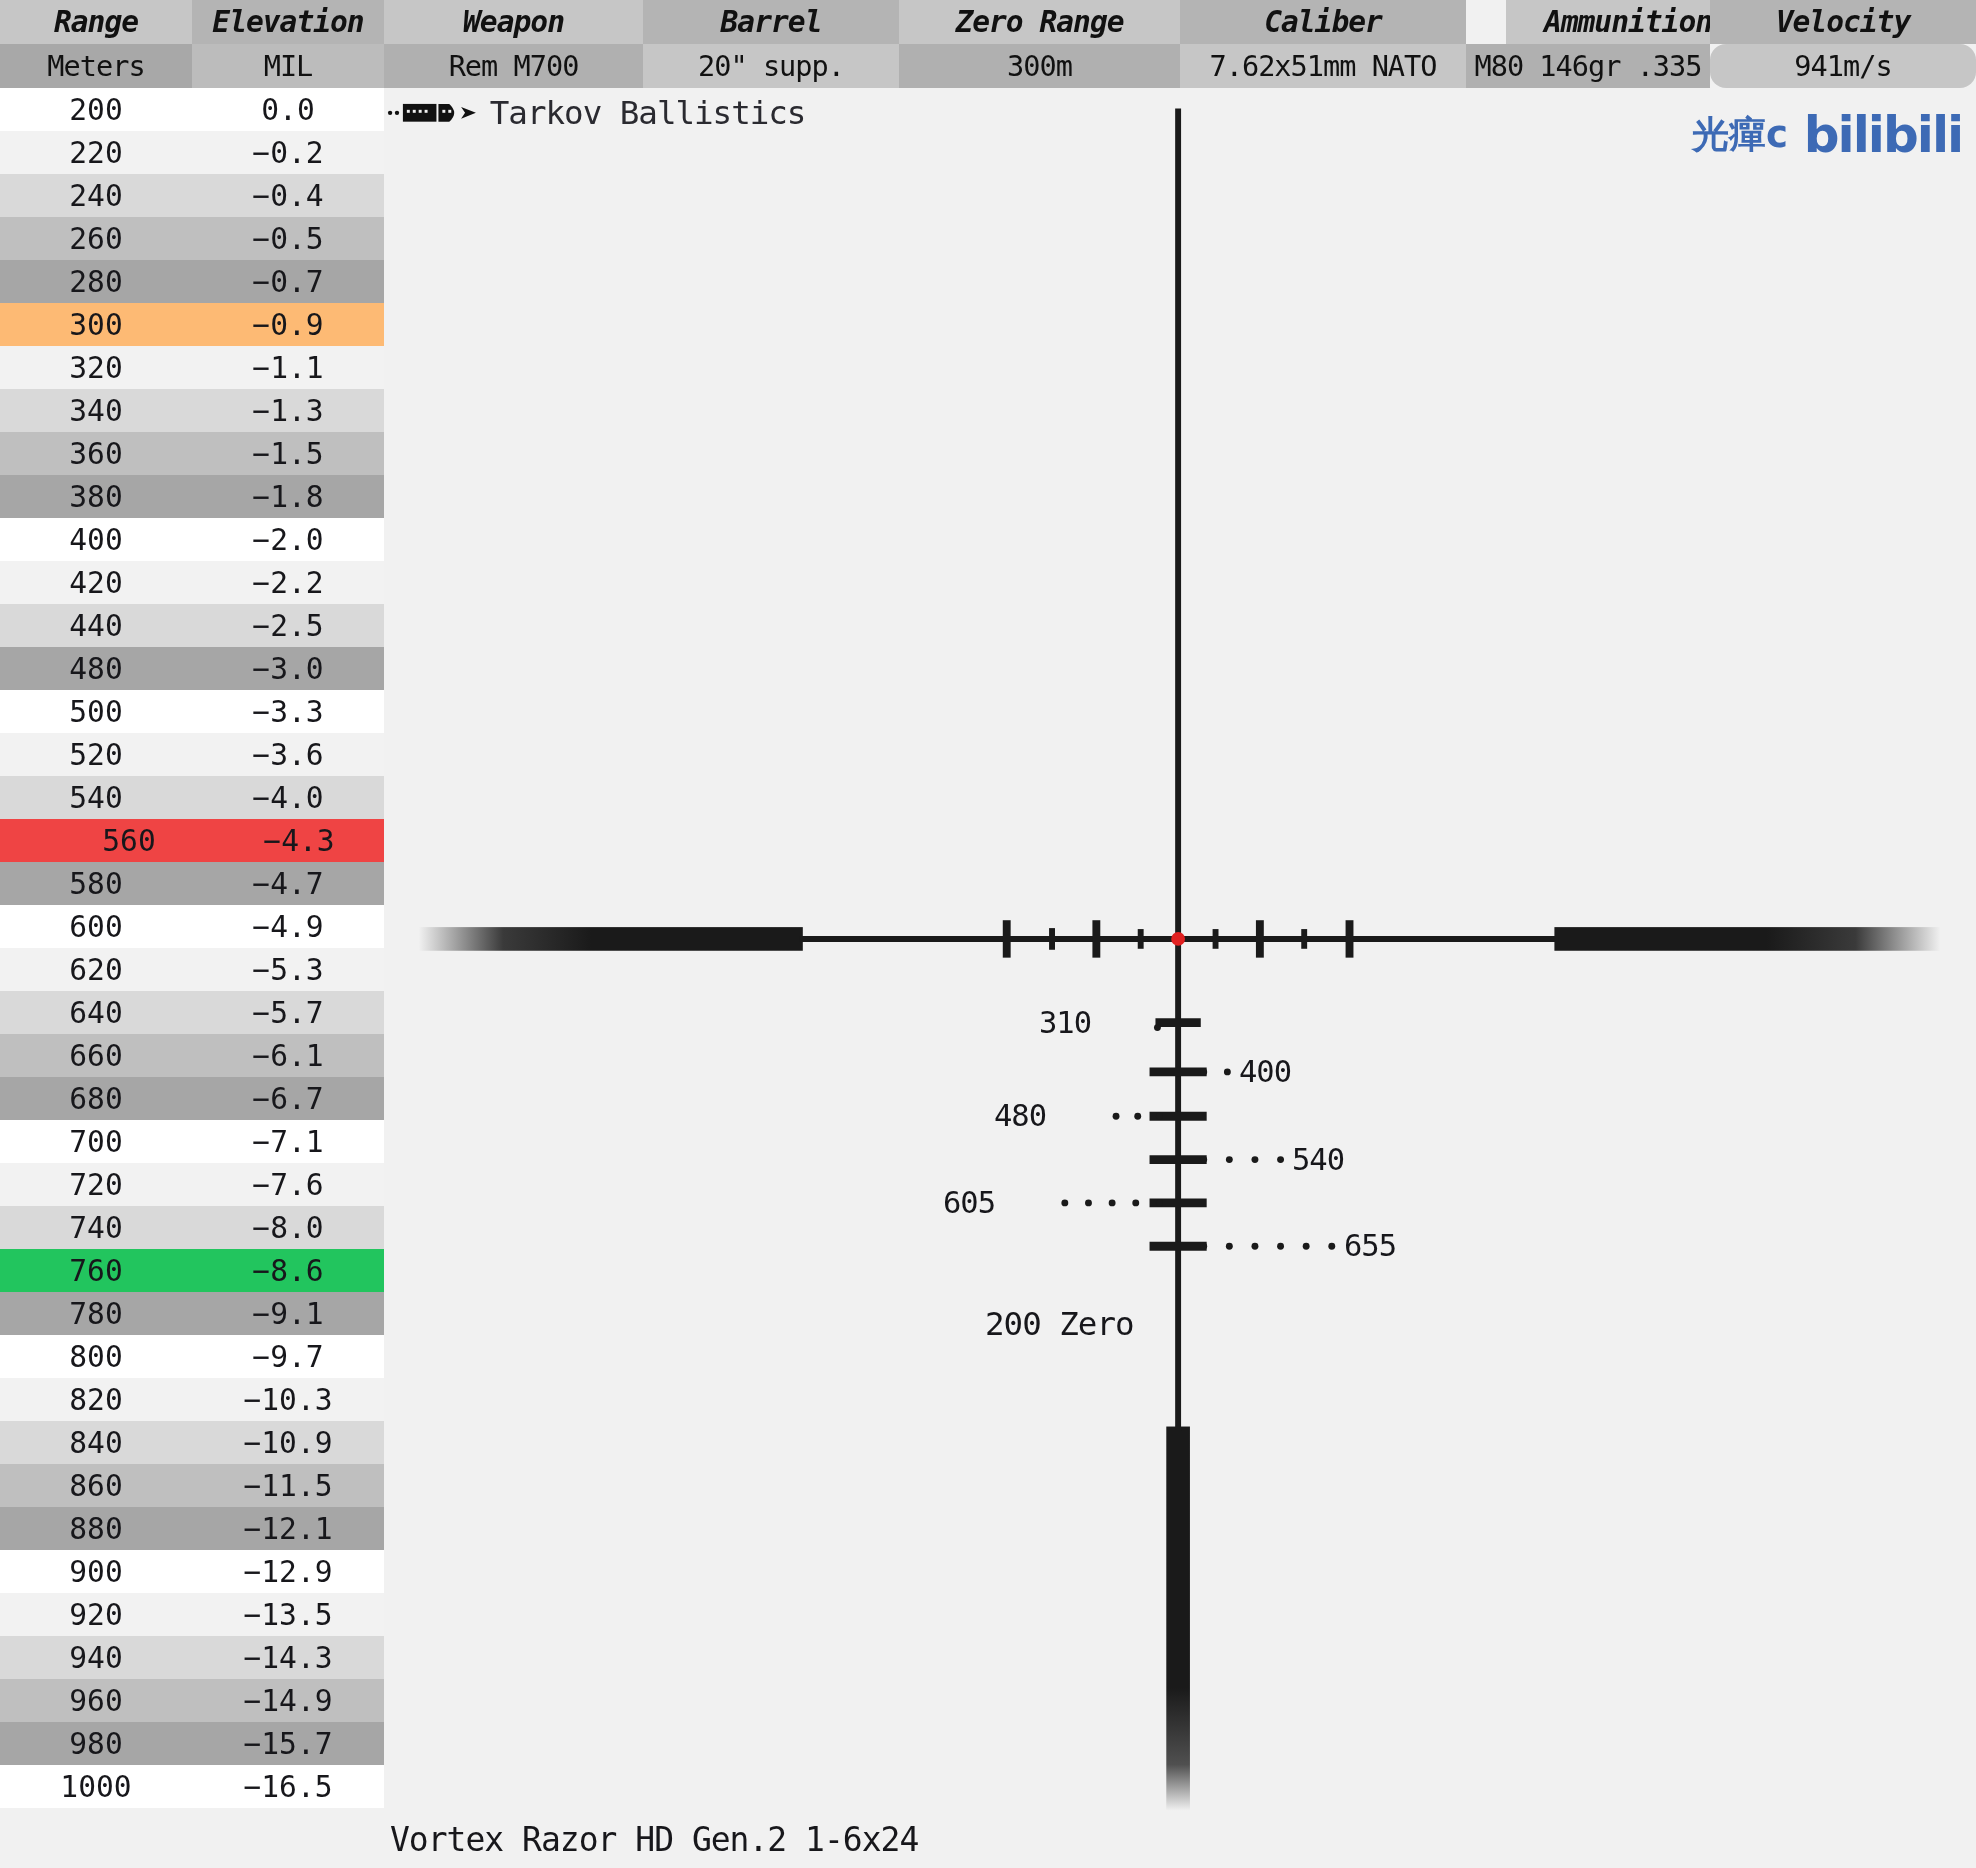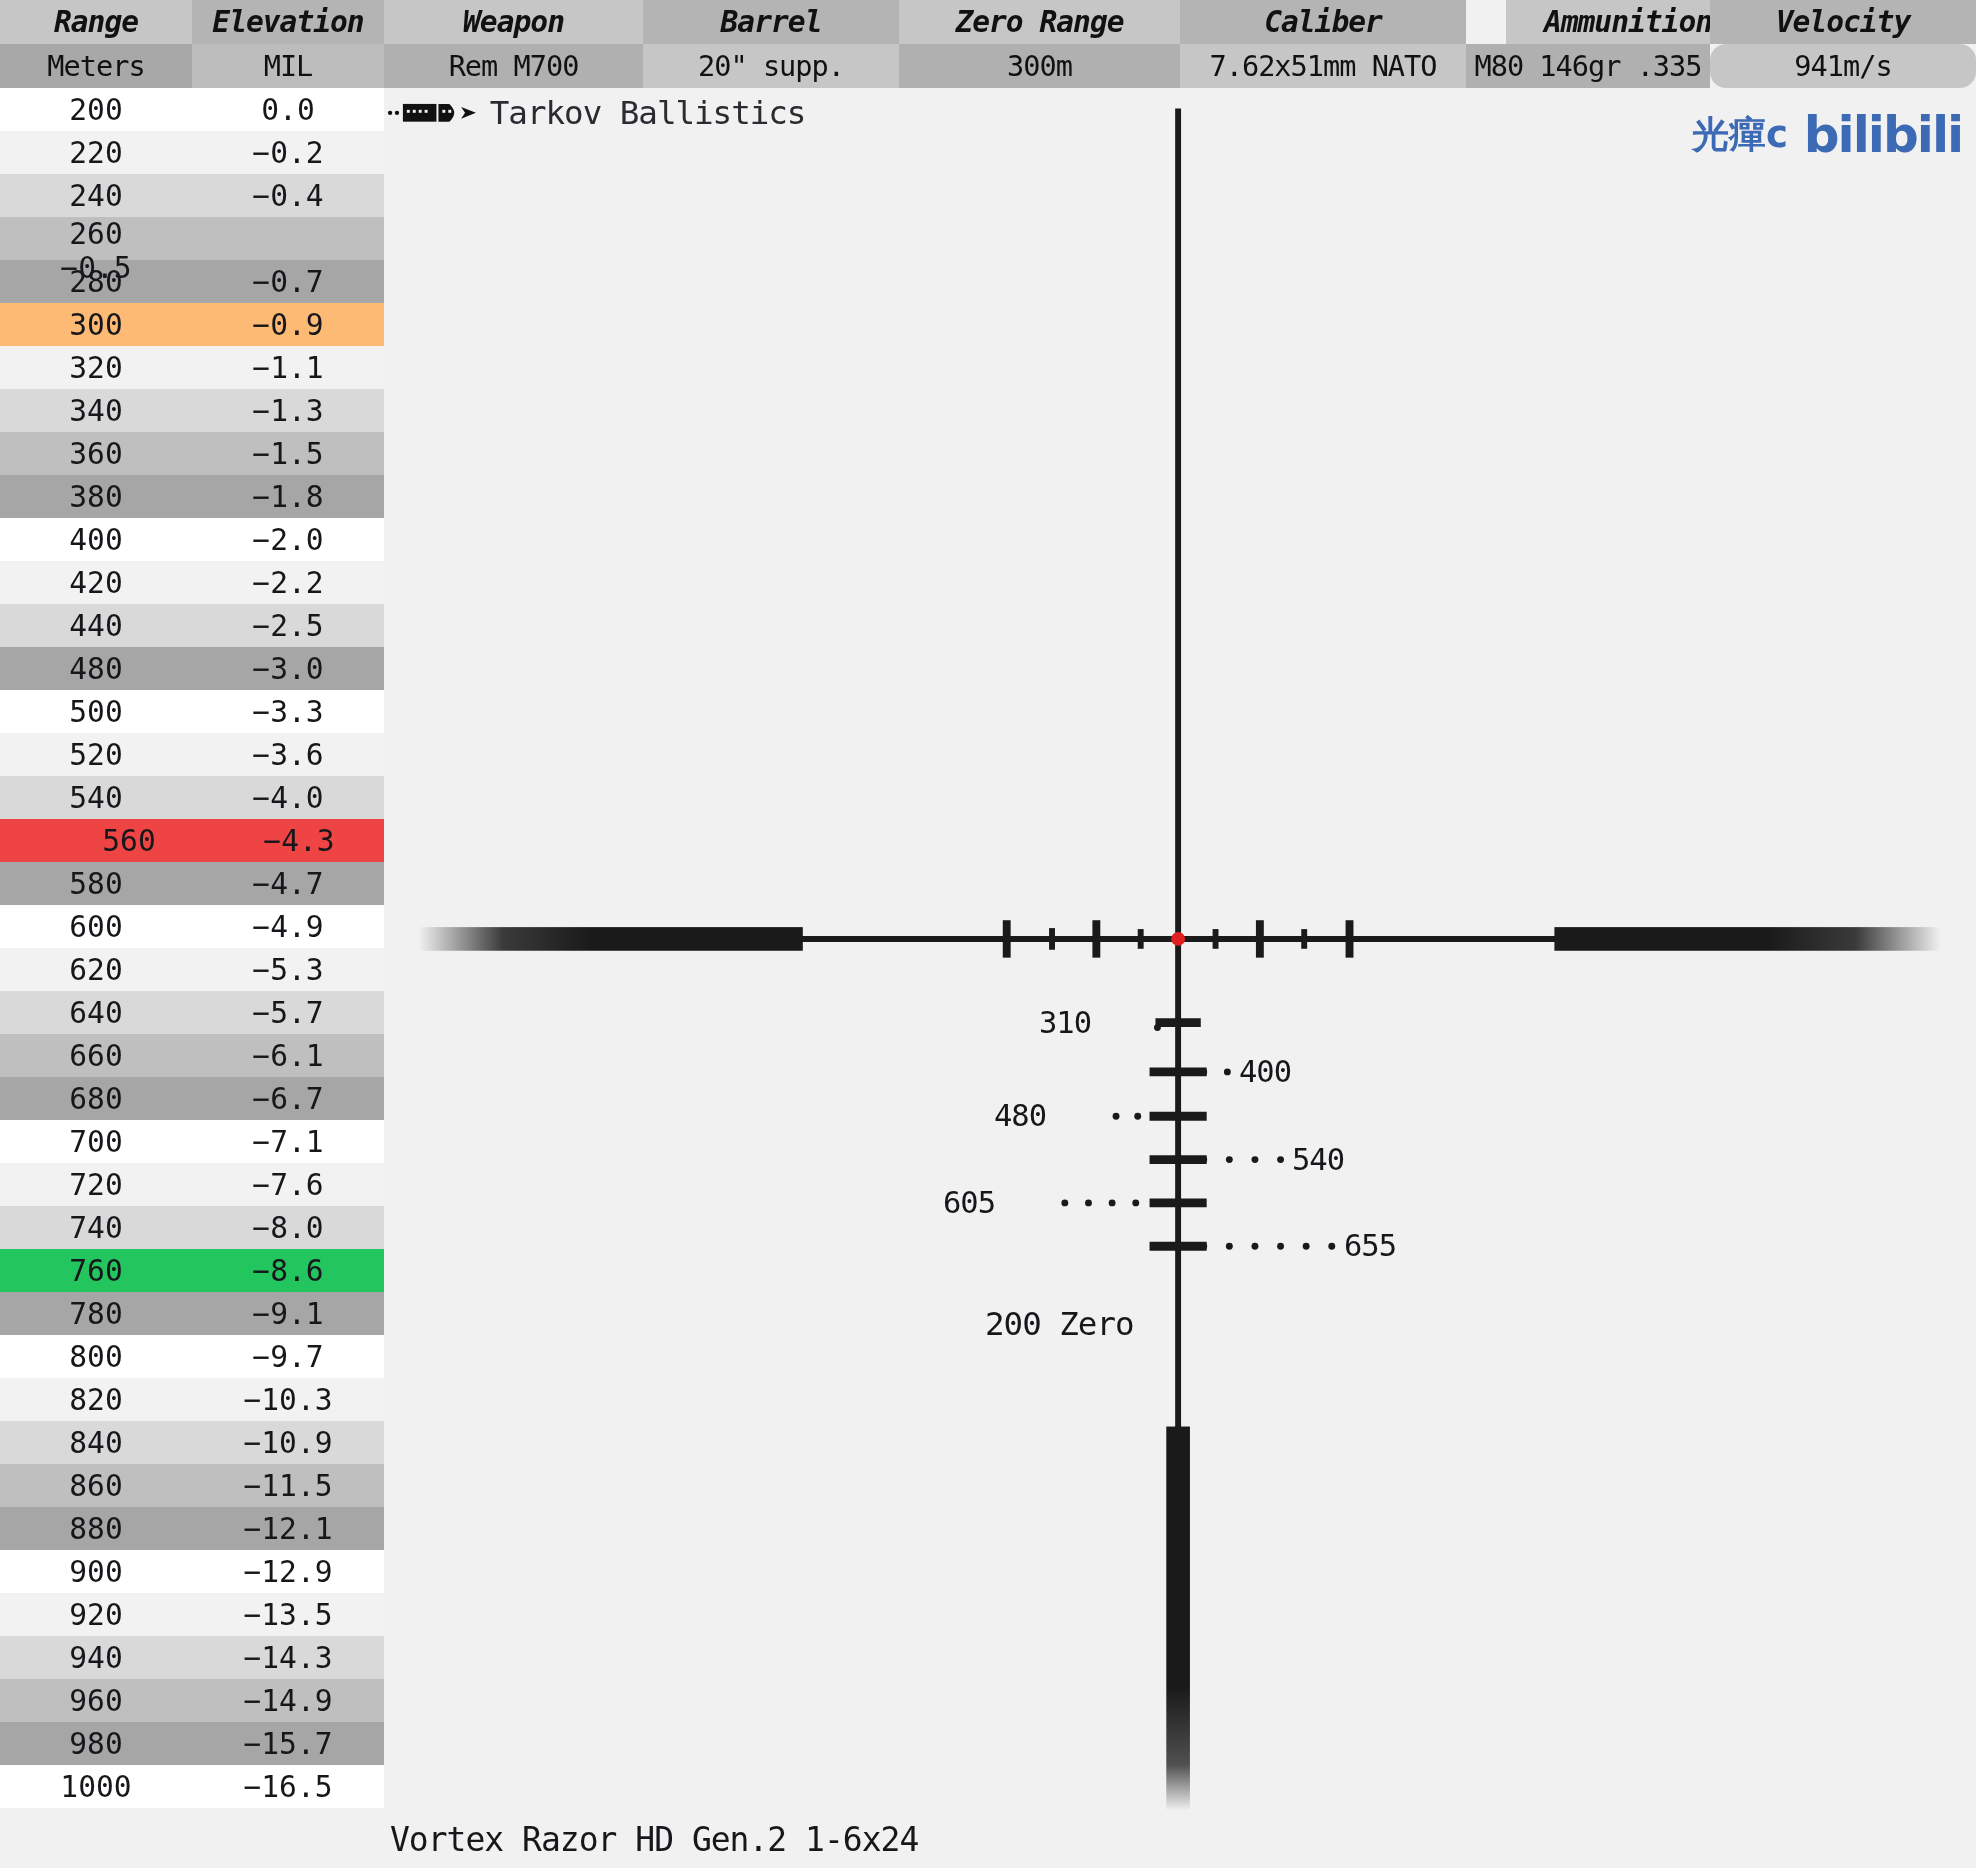--- a/index.html
+++ b/index.html
@@ -198,21 +198,21 @@
       <div class="cell mil">0.0</div>
     </div>
     <div class="trow" style="background: rgb(242, 242, 242);">
       <div class="cell range">220</div>
       <div class="cell mil">−0.2</div>
     </div>
     <div class="trow" style="background: rgb(217, 217, 217);">
       <div class="cell range">240</div>
       <div class="cell mil">−0.4</div>
     </div>
-    <div class="trow" style="background: rgb(191, 191, 191); flex-direction: column;">
+    <div class="trow" style="background: rgb(191, 191, 191);">
       <div class="cell range">260</div>
       <div class="cell mil">−0.5</div>
     </div>
     <div class="trow" style="background: rgb(166, 166, 166);">
       <div class="cell range">280</div>
       <div class="cell mil">−0.7</div>
     </div>
     <div class="trow" style="background: #fdba74;">
       <div class="cell range">300</div>
       <div class="cell mil">−0.9</div>

